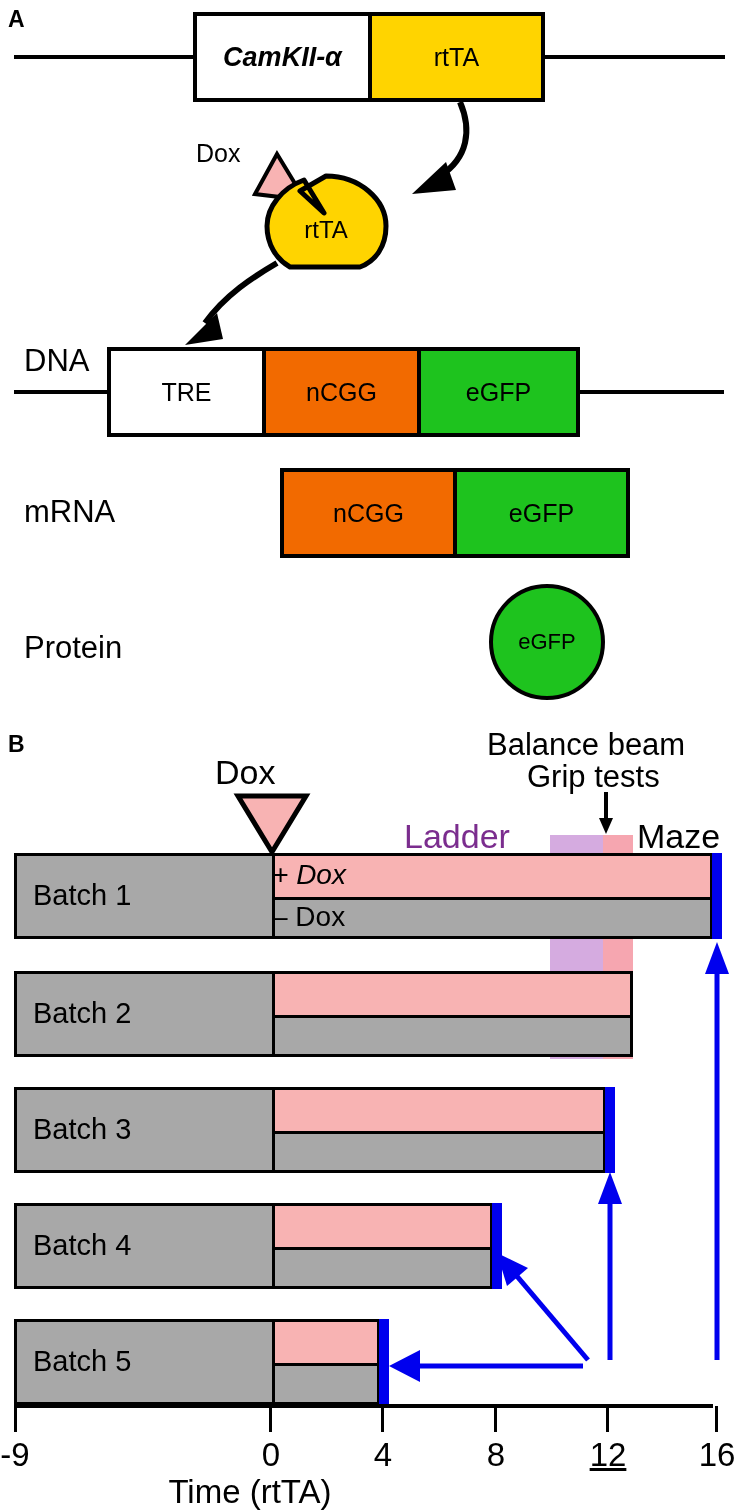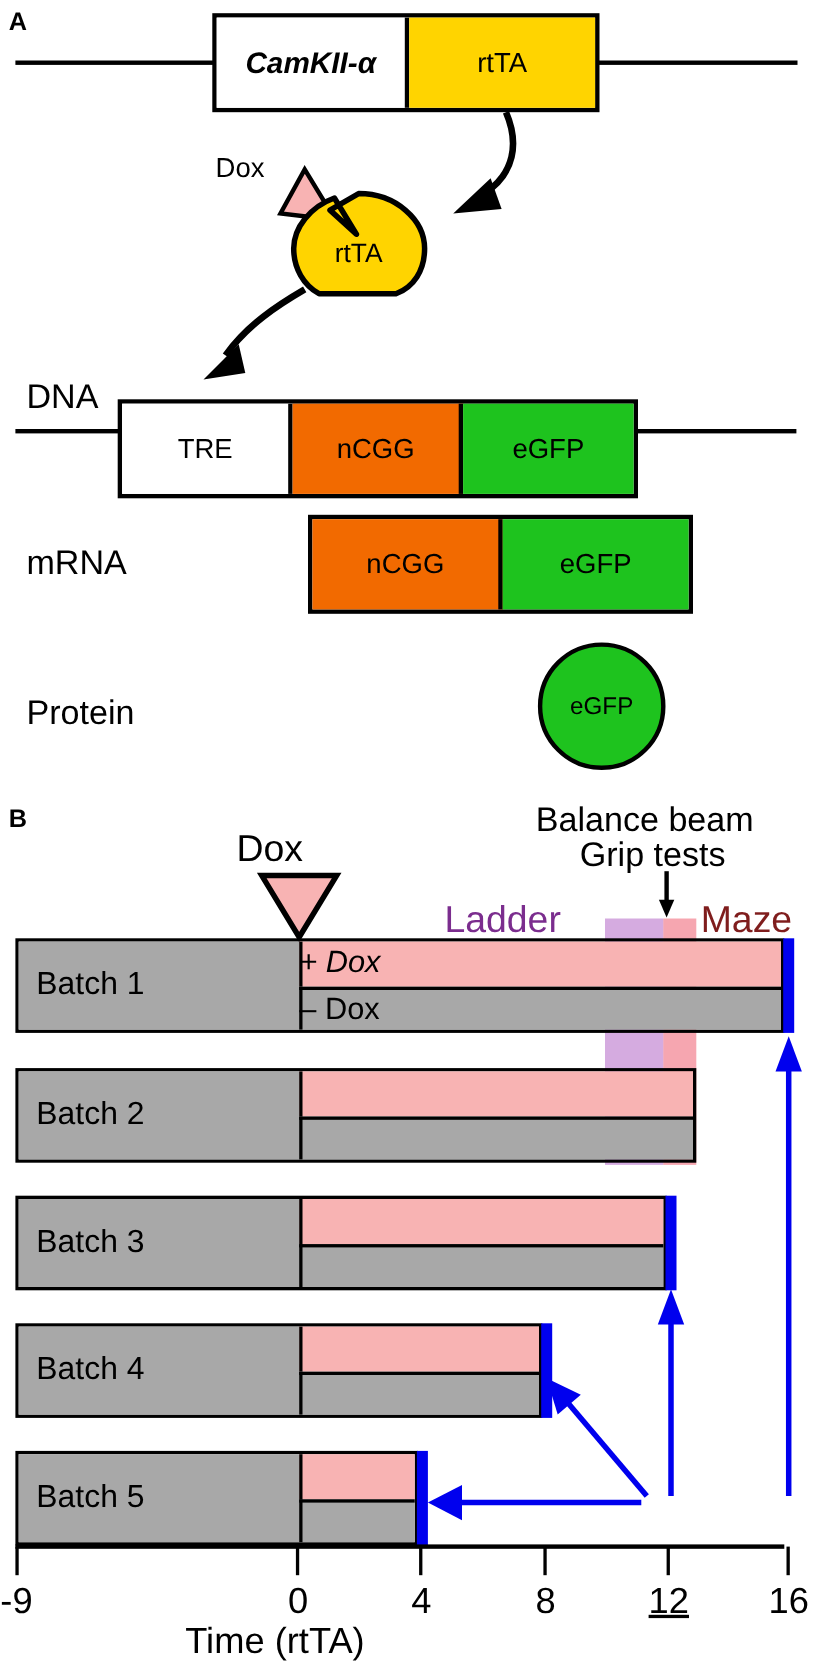--- a/index.html
+++ b/index.html
@@ -65,21 +65,21 @@
   </svg>
 
   <svg class="abs" style="left:155px;top:255px;width:150px;height:95px;" viewBox="0 0 150 95">
     <path d="M122,8 C98,22 70,40 50,68" stroke="#000" stroke-width="6" fill="none"></path>
     <polygon points="62,58 30,90 68,84" fill="#000"></polygon>
   </svg>
 
   <div class="abs big-label" style="left:24px;top:345px;">DNA</div>
   <div class="abs hline" style="left:14px;top:390px;width:96px;height:4px;"></div>
   <div class="abs hline" style="left:578px;top:390px;width:146px;height:4px;"></div>
-  <div class="abs gene-box" style="left:107px;top:347px;width:473px;height:90px;margin-top:16px;">
+  <div class="abs gene-box" style="left:107px;top:347px;width:473px;height:90px;">
     <div class="seg" style="width:155px;background:#ffffff;border-right:4px solid #000;">
       <span>TRE</span>
     </div>
     <div class="seg" style="width:155px;background:#f26a00;border-right:4px solid #000;">
       <span>nCGG</span>
     </div>
     <div class="seg" style="width:155px;background:#1ec31e;">
       <span>eGFP</span>
     </div>
   </div>
@@ -107,21 +107,21 @@
   </svg>
 
   <div class="abs note" style="left:487px;top:729px;">Balance beam</div>
   <div class="abs note" style="left:527px;top:761px;">Grip tests</div>
   <svg class="abs" style="left:596px;top:792px;width:20px;height:42px;" viewBox="0 0 20 42">
     <line x1="10" y1="0" x2="10" y2="32" stroke="#000" stroke-width="4"></line>
     <polygon points="10,42 3,26 17,26" fill="#000"></polygon>
   </svg>
 
   <div class="abs" style="left:404px;top:819px;font-size:34px;line-height:1;color:#7b2d8e;">Ladder</div>
-  <div class="abs" style="left:637px;top:819px;font-size:34px;line-height:1;color:#7f1d1d;">Maze</div>
+  <div class="abs" style="left:637px;top:819px;font-size:34px;line-height:1;color:#000000;">Maze</div>
 
   <div class="band" style="left:550px;top:835px;width:53px;height:224px;background:rgba(128,0,160,0.33);"></div>
   <div class="band" style="left:603px;top:835px;width:30px;height:224px;background:rgba(230,0,30,0.35);"></div>
 
   <div class="bar-outline" style="left:14px;top:853px;width:699px;height:86px;">
     <div style="position:absolute;left:0;top:0;width:255px;height:100%;background:#a8a8a8;"></div>
     <div style="position:absolute;left:255px;top:0;width:438px;height:41px;background:#f8b3b3;border-left:3px solid #000;box-sizing:border-box;"></div>
     <div style="position:absolute;left:255px;top:41px;width:438px;height:39px;background:#a8a8a8;border-left:3px solid #000;border-top:3px solid #000;box-sizing:border-box;"></div>
   </div>
   <div class="batch-label" style="left:33px;top:881px;">Batch 1</div>

